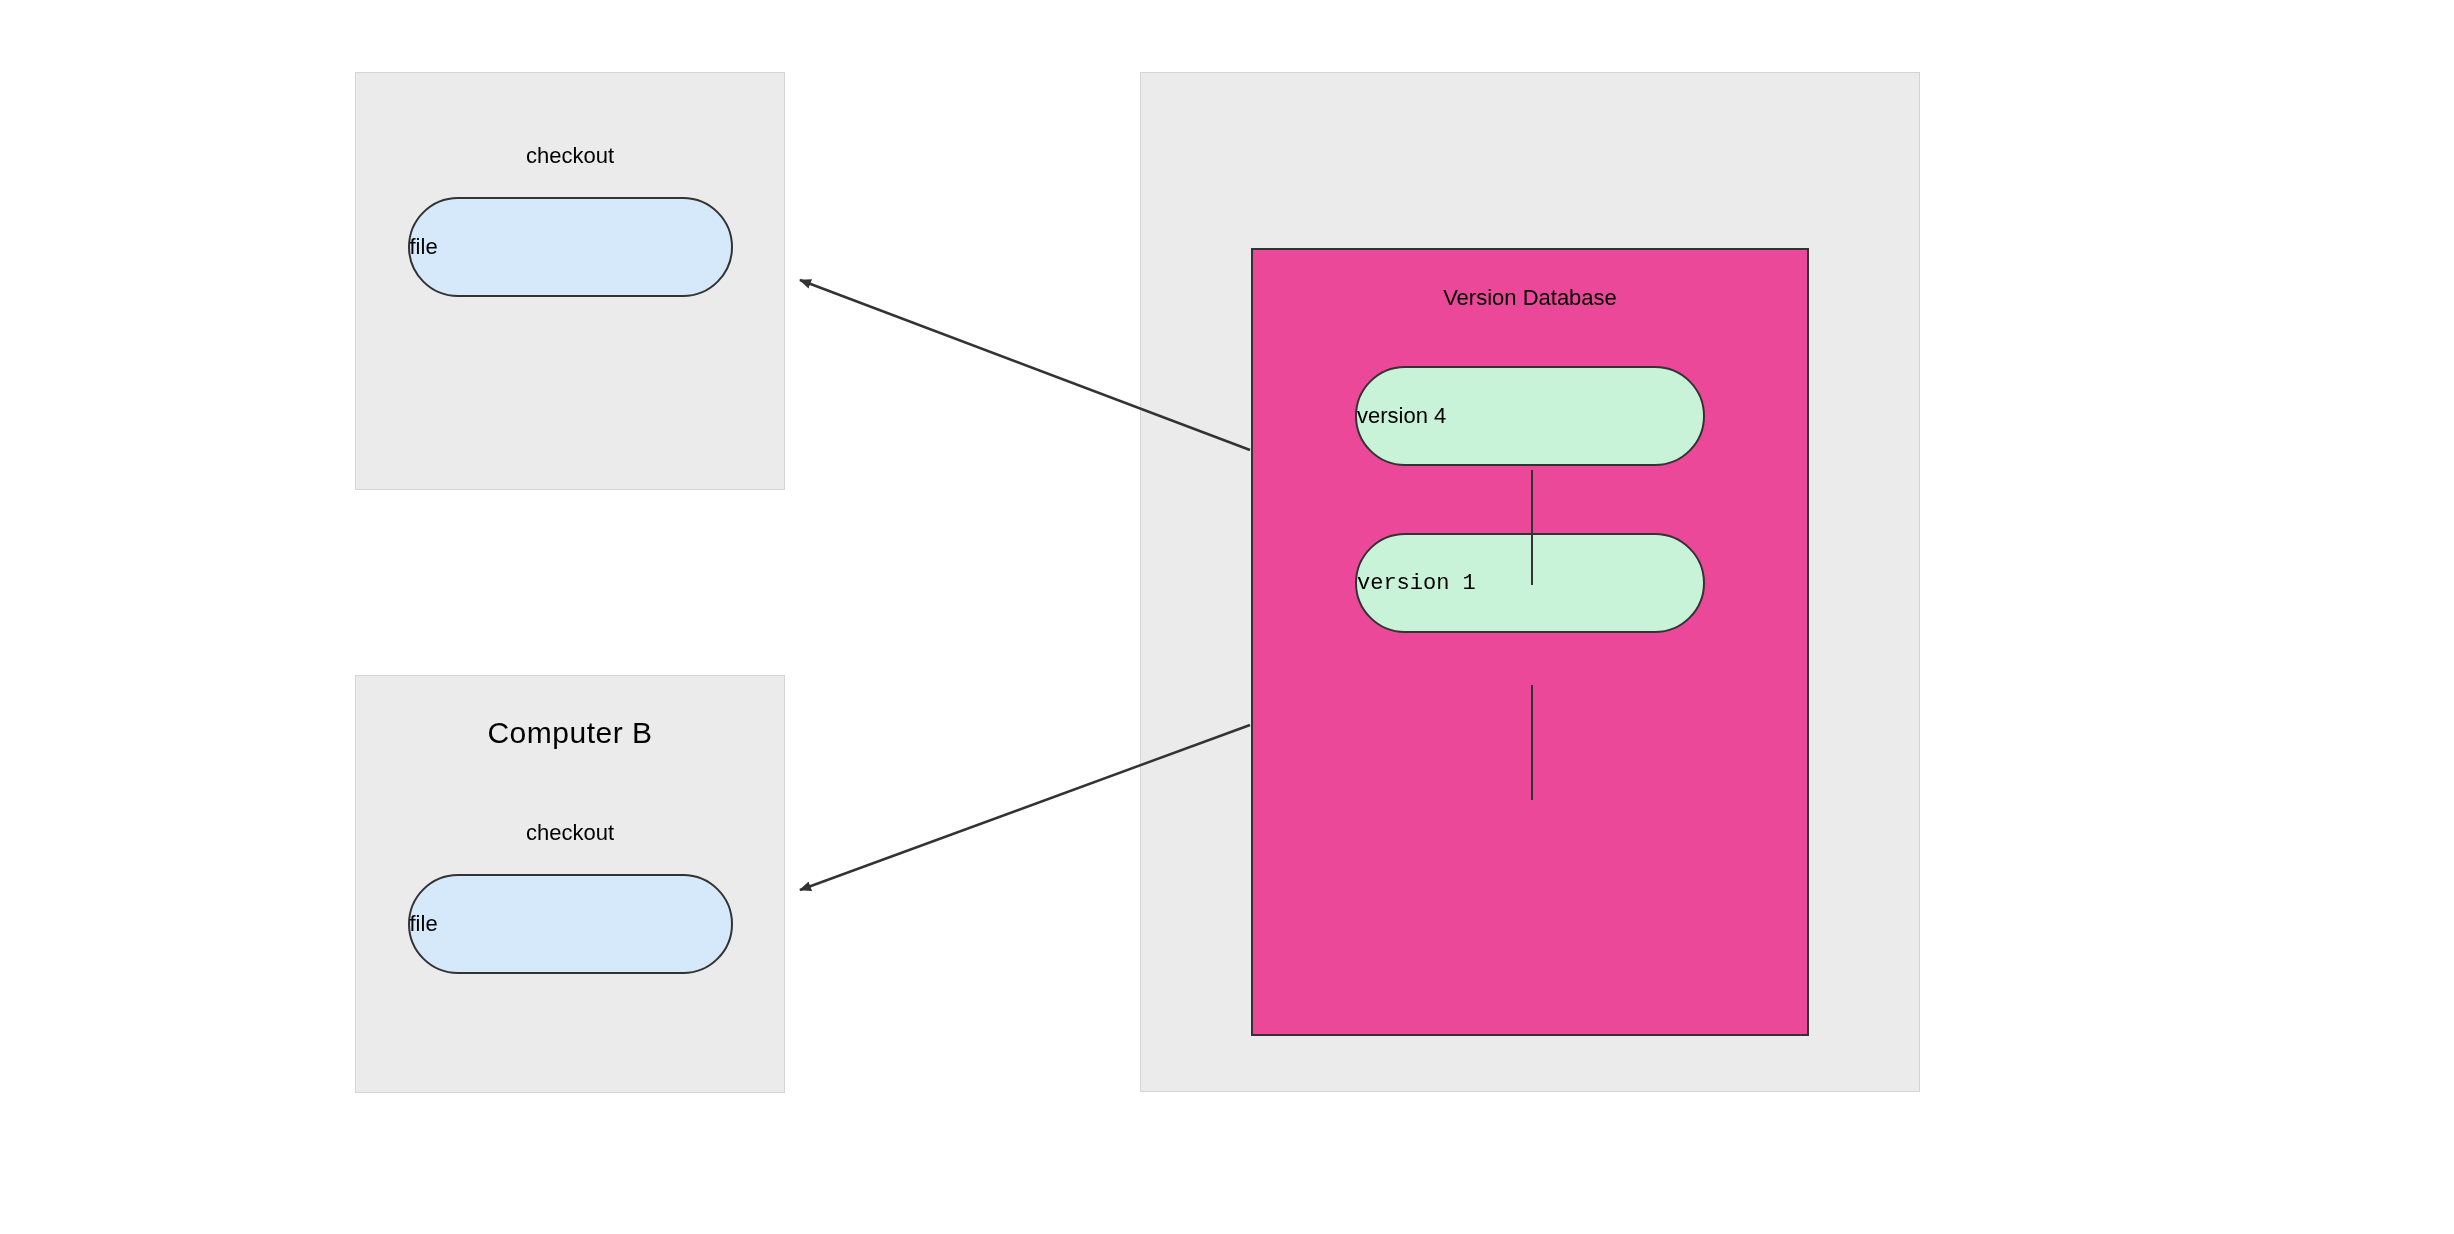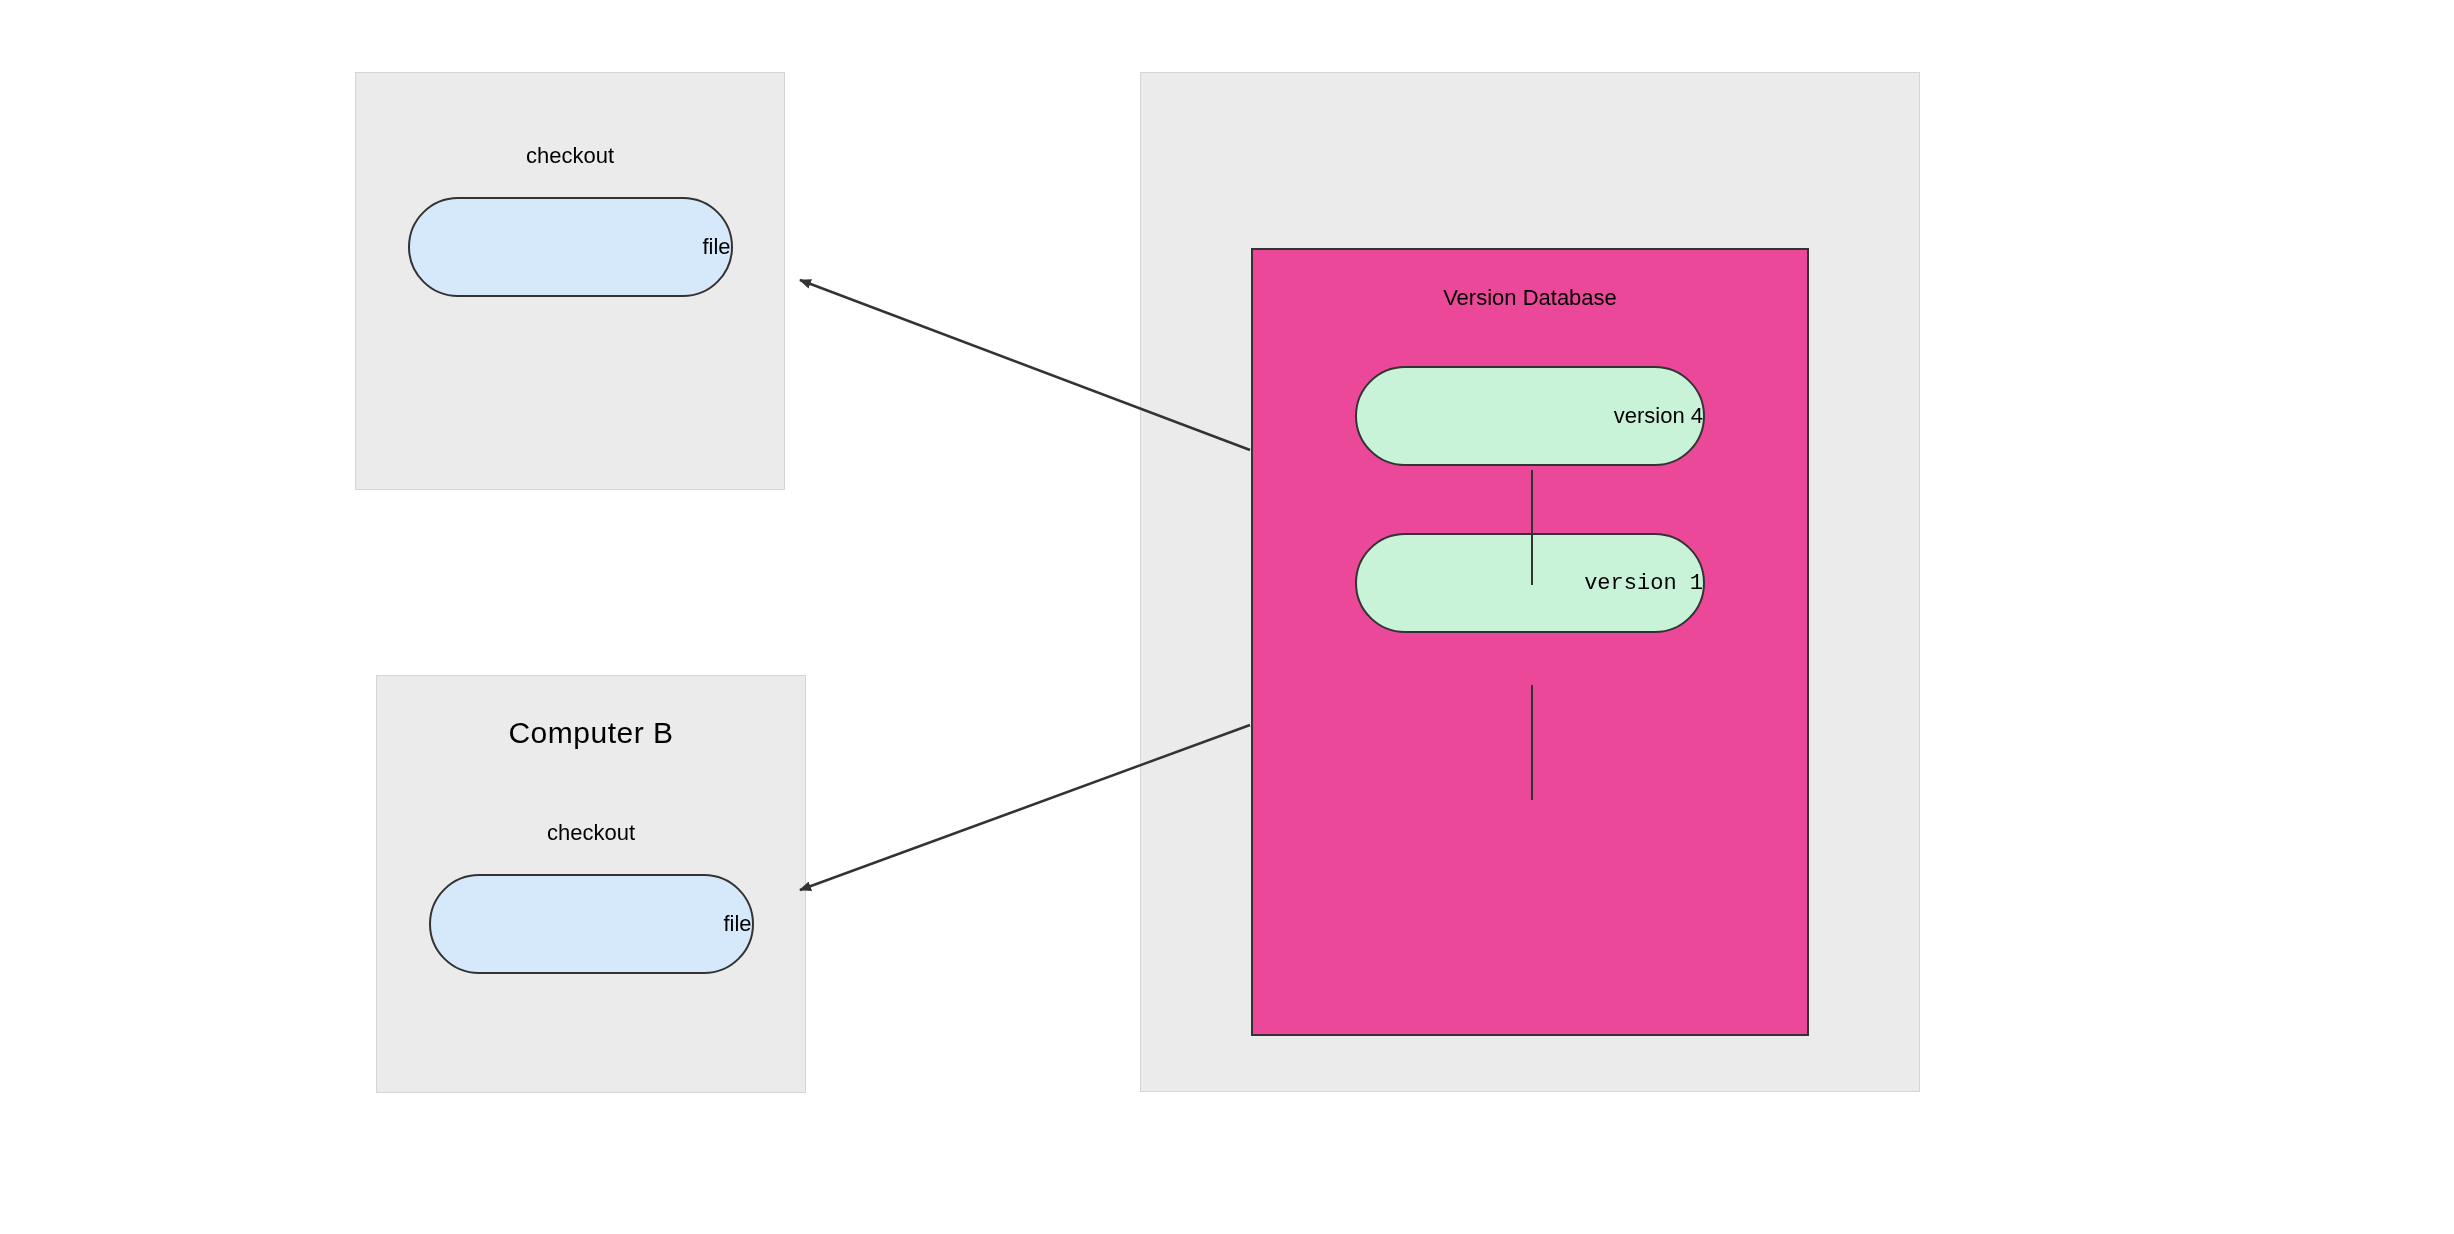--- a/index.html
+++ b/index.html
@@ -34,21 +34,21 @@
     .sub-label {
       font-size: 22px;
       text-align: center;
       color: #000;
     }
     .pill {
       border: 2px solid #333;
       border-radius: 50px;
       display: flex;
       align-items: center;
-      justify-content: flex-end;
+      justify-content: flex-start;
       font-size: 22px;
       color: #000;
     }
     .pill-blue {
       background: #d6e9fb;
     }
     .pill-green {
       background: #c9f3d9;
     }
     .inner-box {
@@ -79,21 +79,21 @@
 
 <div class="diagram-container">
 
   <div class="panel" style="left:355px; top:72px; width:430px; height:418px;">
     <div class="sub-label" style="margin-top:70px;">checkout</div>
     <div class="pill pill-blue" style="margin:28px auto 0; width:325px; height:100px;">
       <span>file</span>
     </div>
   </div>
 
-  <div class="panel" style="left:376px; top:675px; width:430px; height:418px;">
+  <div class="panel" style="left:355px; top:675px; width:430px; height:418px;">
     <div class="panel-title" style="margin-top:40px;">Computer B</div>
     <div class="sub-label" style="margin-top:70px;">checkout</div>
     <div class="pill pill-blue" style="margin:28px auto 0; width:325px; height:100px;">
       <span>file</span>
     </div>
   </div>
 
   <div class="panel" style="left:1140px; top:72px; width:780px; height:1020px;">
 
     <div class="inner-box" style="left:110px; top:175px; width:558px; height:788px;">

